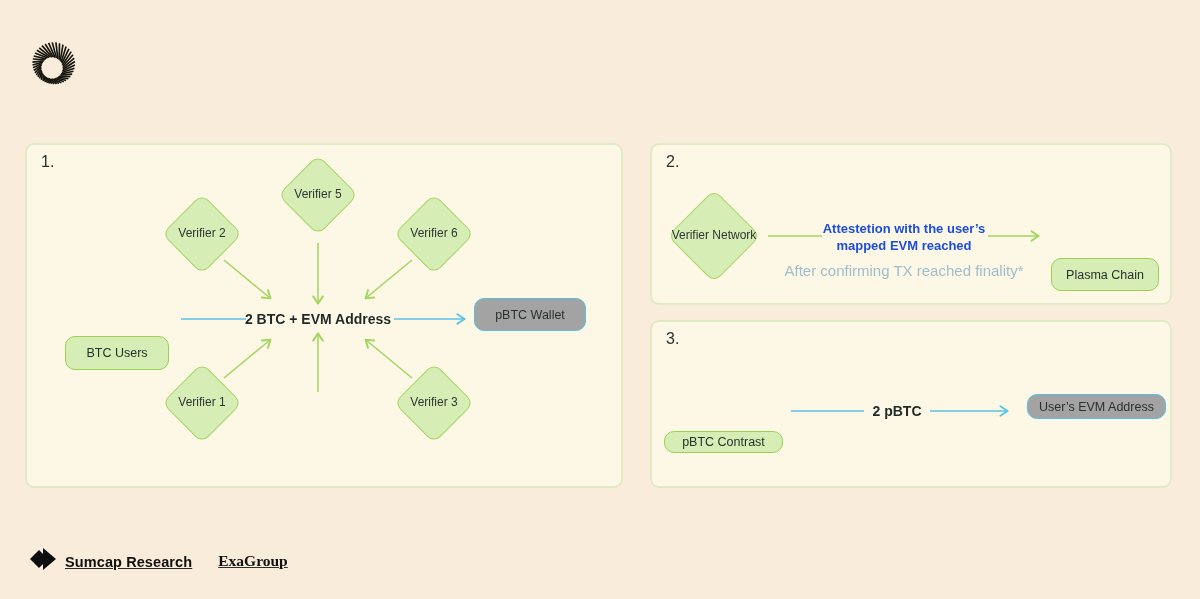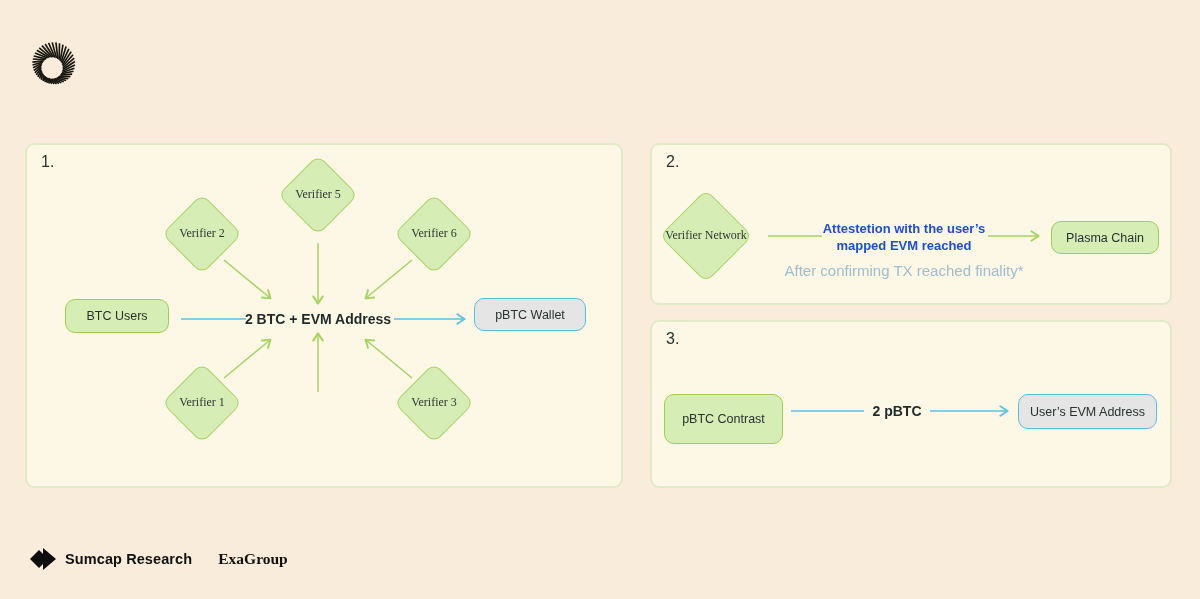--- a/index.html
+++ b/index.html
@@ -42,49 +42,49 @@
     position: absolute; left: 50%; top: 50%;
     width: 57px; height: 57px;
     transform: translate(-50%,-50%) rotate(45deg);
     background: #d7edb6;
     border: 1.6px solid #a3d55f;
     border-radius: 9px;
   }
   .diamond .dlabel {
     position: absolute; inset: 0;
     display: flex; align-items: center; justify-content: center;
-    font-size: 12px; line-height: 1.3; text-align: center; color: #2e3733; font-family: Liberation Serif, serif;
+    font-size: 12px; line-height: 1.3; text-align: center; color: #2e3733;
   }
   .diamond.big { width: 96px; height: 96px; }
   .diamond.big .shape { width: 66px; height: 66px; }
   
   .node {
     position: absolute;
     display: flex; align-items: center; justify-content: center;
     font-size: 12.5px; color: #27312d;
     border-radius: 10px; white-space: nowrap;
   }
-  .green-node { background: #d7edb6; border: 1.6px solid #9ccf52; }
-  .blue-node  { background: #e5e5e5; border: 1.6px solid #55c0e4; }
+  .green-node { background: #d7edb6; border: 1.6px solid #9ccf52; margin-top: 37px; }
+  .blue-node  { background: #a3a3a3; border: 1.6px solid #55c0e4; }
   
   .center-label {
     position: absolute; transform: translate(-50%,-50%);
     font-weight: 700; font-size: 14px; color: #1f2a28; white-space: nowrap;
   }
   .attest-label {
     position: absolute; transform: translateX(-50%);
     font-weight: 700; font-size: 13px; line-height: 17px;
     text-align: center; color: #1d4ed8; white-space: nowrap;
   }
   .attest-note {
     position: absolute; transform: translateX(-50%);
     font-size: 15px; color: #9fbecd; white-space: nowrap;
   }
   
-  .footer { position: absolute; left: 30px; top: 548px; display: flex; align-items: center; }
+  .footer { position: absolute; left: 30px; top: 548px; display: flex; align-items: flex-end; text-decoration: underline; }
   .footer-logo { width: 27px; height: 22px; }
   .brand-primary { margin-left: 8px; font-size: 14.5px; font-weight: 600; color: #101010; letter-spacing: 0.1px; }
   .brand-secondary { margin-left: 26px; font-family: "Liberation Serif", serif; font-size: 15.5px; font-weight: 700; color: #101010; }
 </style>
 </head>
 <body>
 
 <svg width="0" height="0" style="position:absolute" aria-hidden="true">
   <defs>
     <marker id="ah-green" viewBox="0 0 10 10" refX="7" refY="5" markerWidth="8" markerHeight="8" orient="auto">
@@ -186,21 +186,21 @@
 </div>
 
 <div class="panel" id="panel2">
   <div class="panel-num">2.</div>
 
   <svg class="conn" width="522" height="162">
     <line x1="116" y1="91" x2="170" y2="91" stroke="#a3d55f" stroke-width="1.5"></line>
     <line x1="336" y1="91" x2="386" y2="91" stroke="#a3d55f" stroke-width="1.5" marker-end="url(#ah-green)"></line>
   </svg>
 
-  <div class="diamond big" style="left:6px;top:43px">
+  <div class="diamond big" style="left:14px;top:43px">
     <div class="shape"></div>
     <div class="dlabel" style="white-space:pre-line">Verifier&nbsp;Network</div>
   </div>
 
   <div class="attest-label" style="left:252px;top:75px">
     <div>Attestetion with the user’s</div>
     <div>mapped EVM reached</div>
   </div>
   <div class="attest-note" style="left:252px;top:117px">After confirming TX reached finality*</div>
 
@@ -208,23 +208,23 @@
 </div>
 
 <div class="panel" id="panel3">
   <div class="panel-num">3.</div>
 
   <svg class="conn" width="522" height="168">
     <line x1="139" y1="89" x2="212" y2="89" stroke="#5bc2e7" stroke-width="1.5"></line>
     <line x1="278" y1="89" x2="355" y2="89" stroke="#5bc2e7" stroke-width="1.5" marker-end="url(#ah-blue)"></line>
   </svg>
 
-  <div class="node green-node" style="left:12px;top:72px;width:119px;height:50px">pBTC Contrast</div>
+  <div class="node green-node" style="left:12px;top:72px;width:119px;height:22px">pBTC Contrast</div>
   <div class="center-label" style="left:245px;top:89px">2 pBTC</div>
-  <div class="node blue-node" style="left:366px;top:72px;width:139px;height:35px">User’s EVM Address</div>
+  <div class="node blue-node" style="left:375px;top:72px;width:139px;height:25px">User’s EVM Address</div>
 </div>
 
 <div class="footer">
   <svg class="footer-logo" viewBox="0 0 27 22">
     <polygon points="9,2 18,11 9,20 0,11" fill="#0d0d0d"></polygon>
     <path d="M13,0 L26,11 L13,22 L13,14.5 L17.5,11 L13,7.5 Z" fill="#0d0d0d"></path>
   </svg>
   <div class="brand-primary">Sumcap Research</div>
   <div class="brand-secondary">ExaGroup</div>
 </div>

